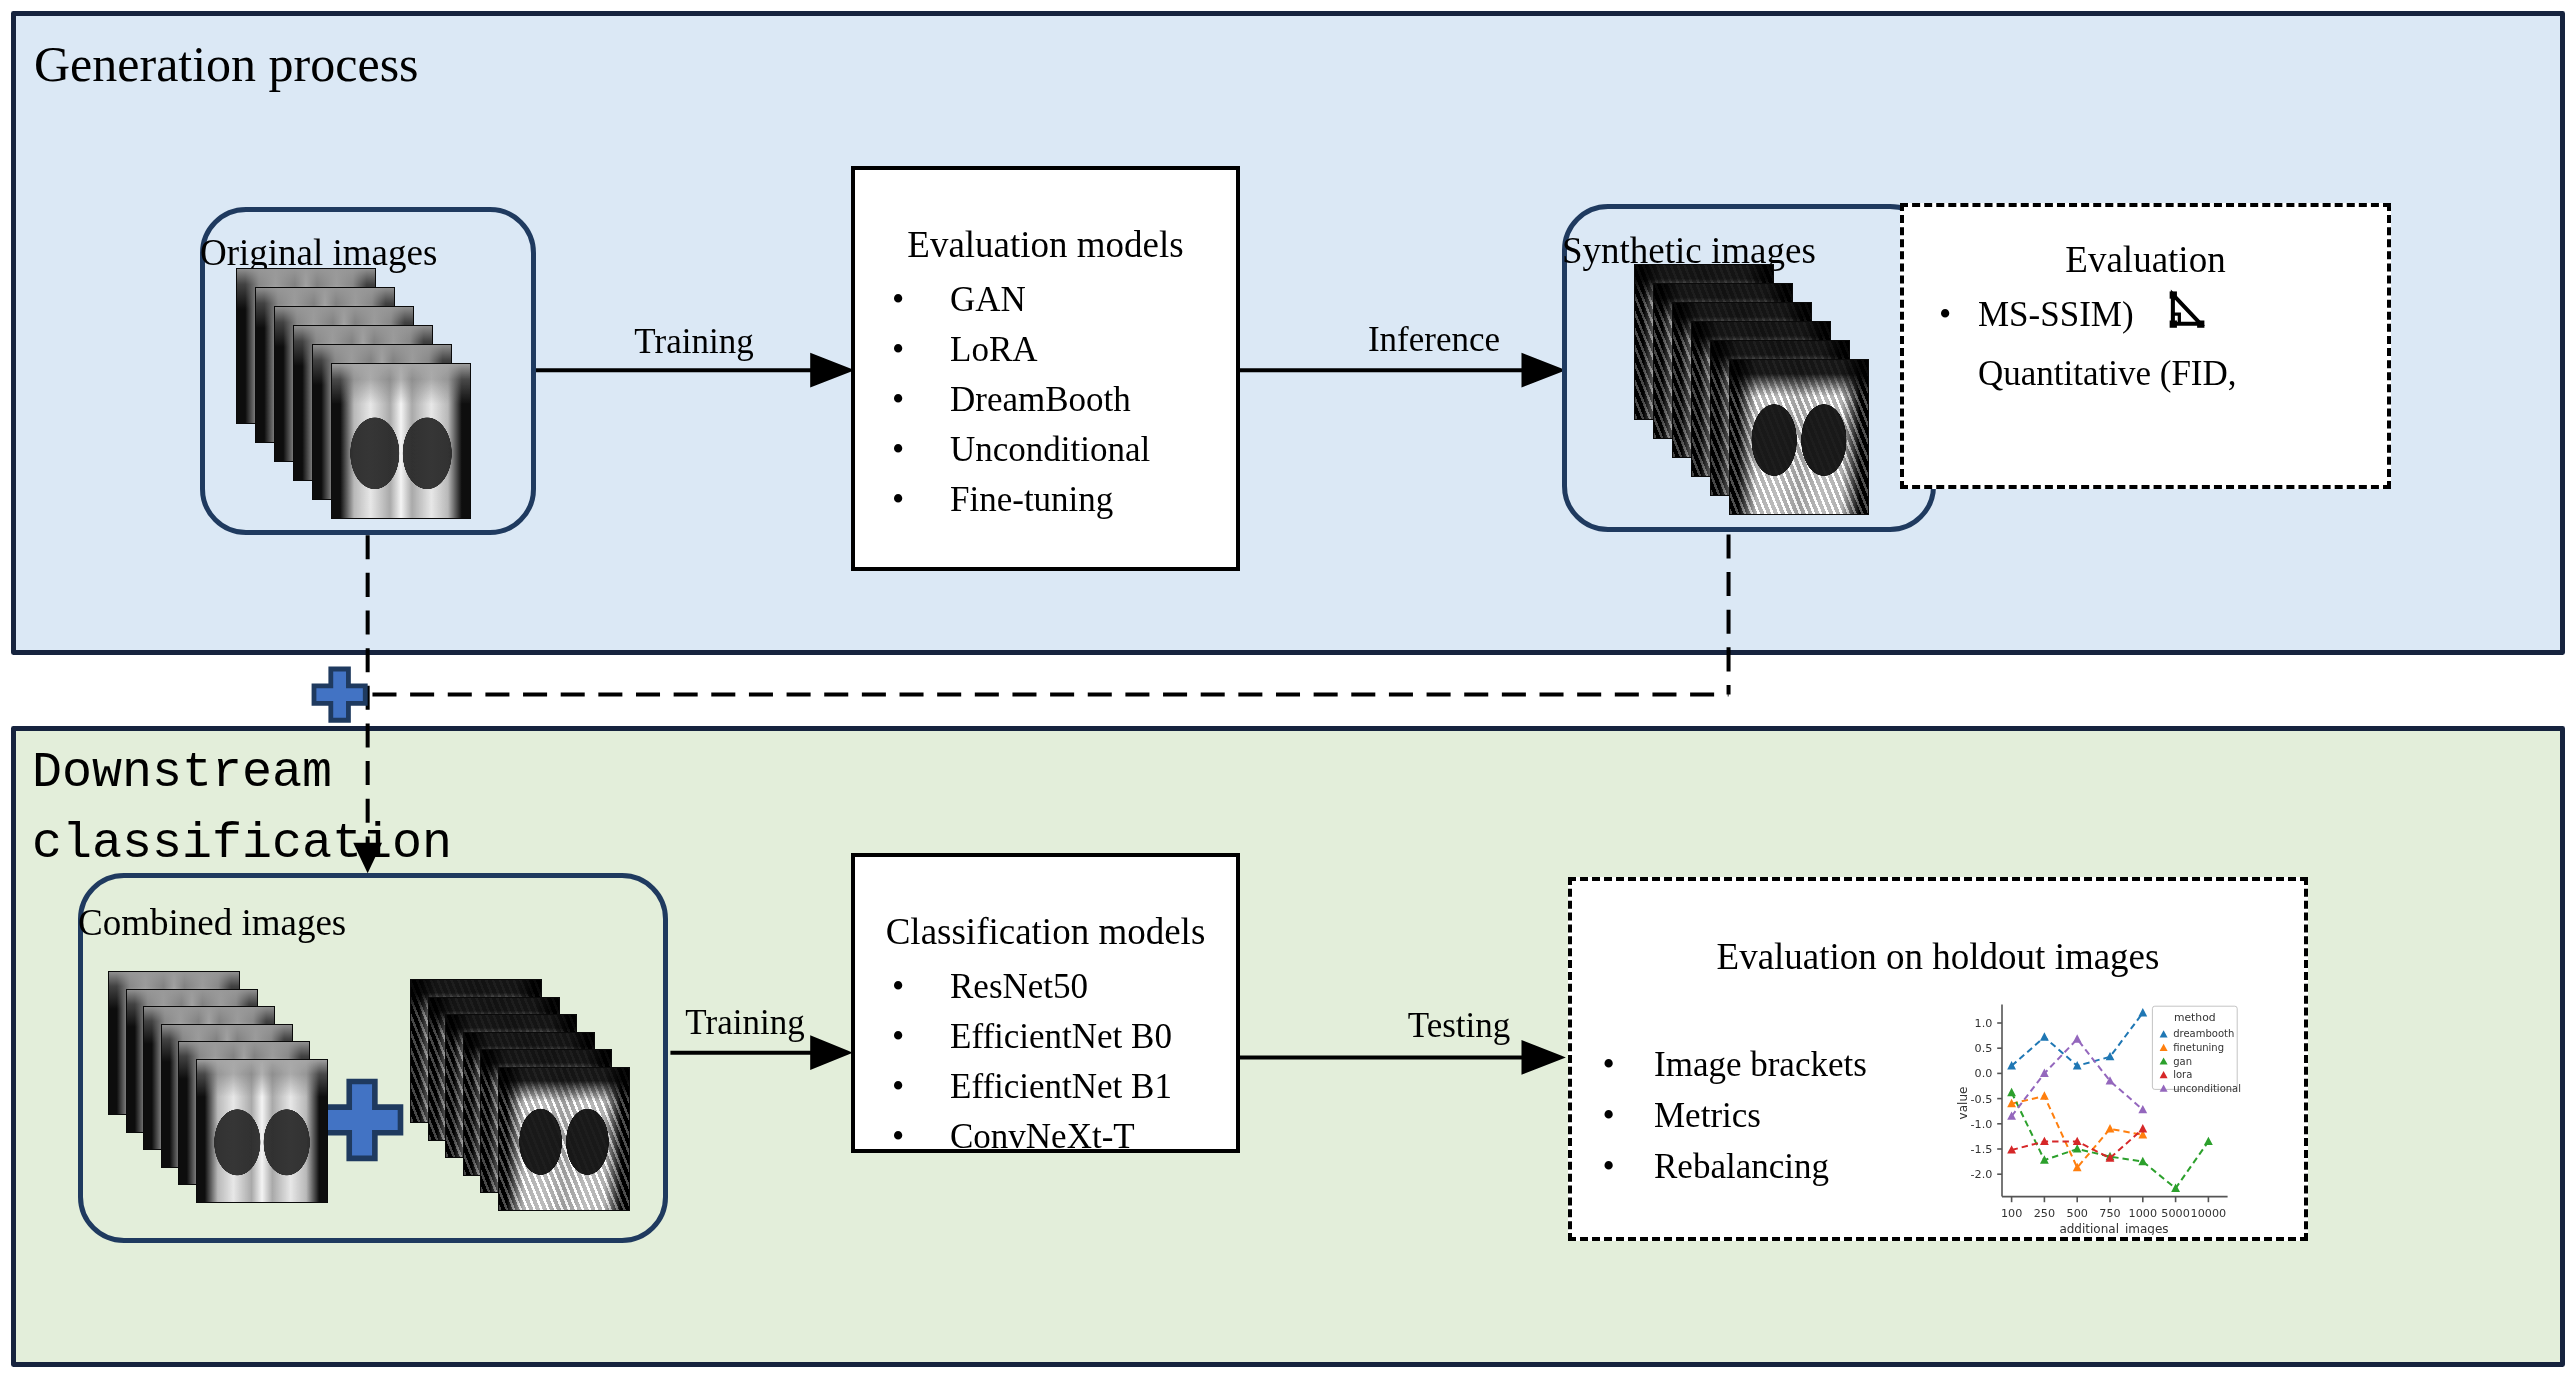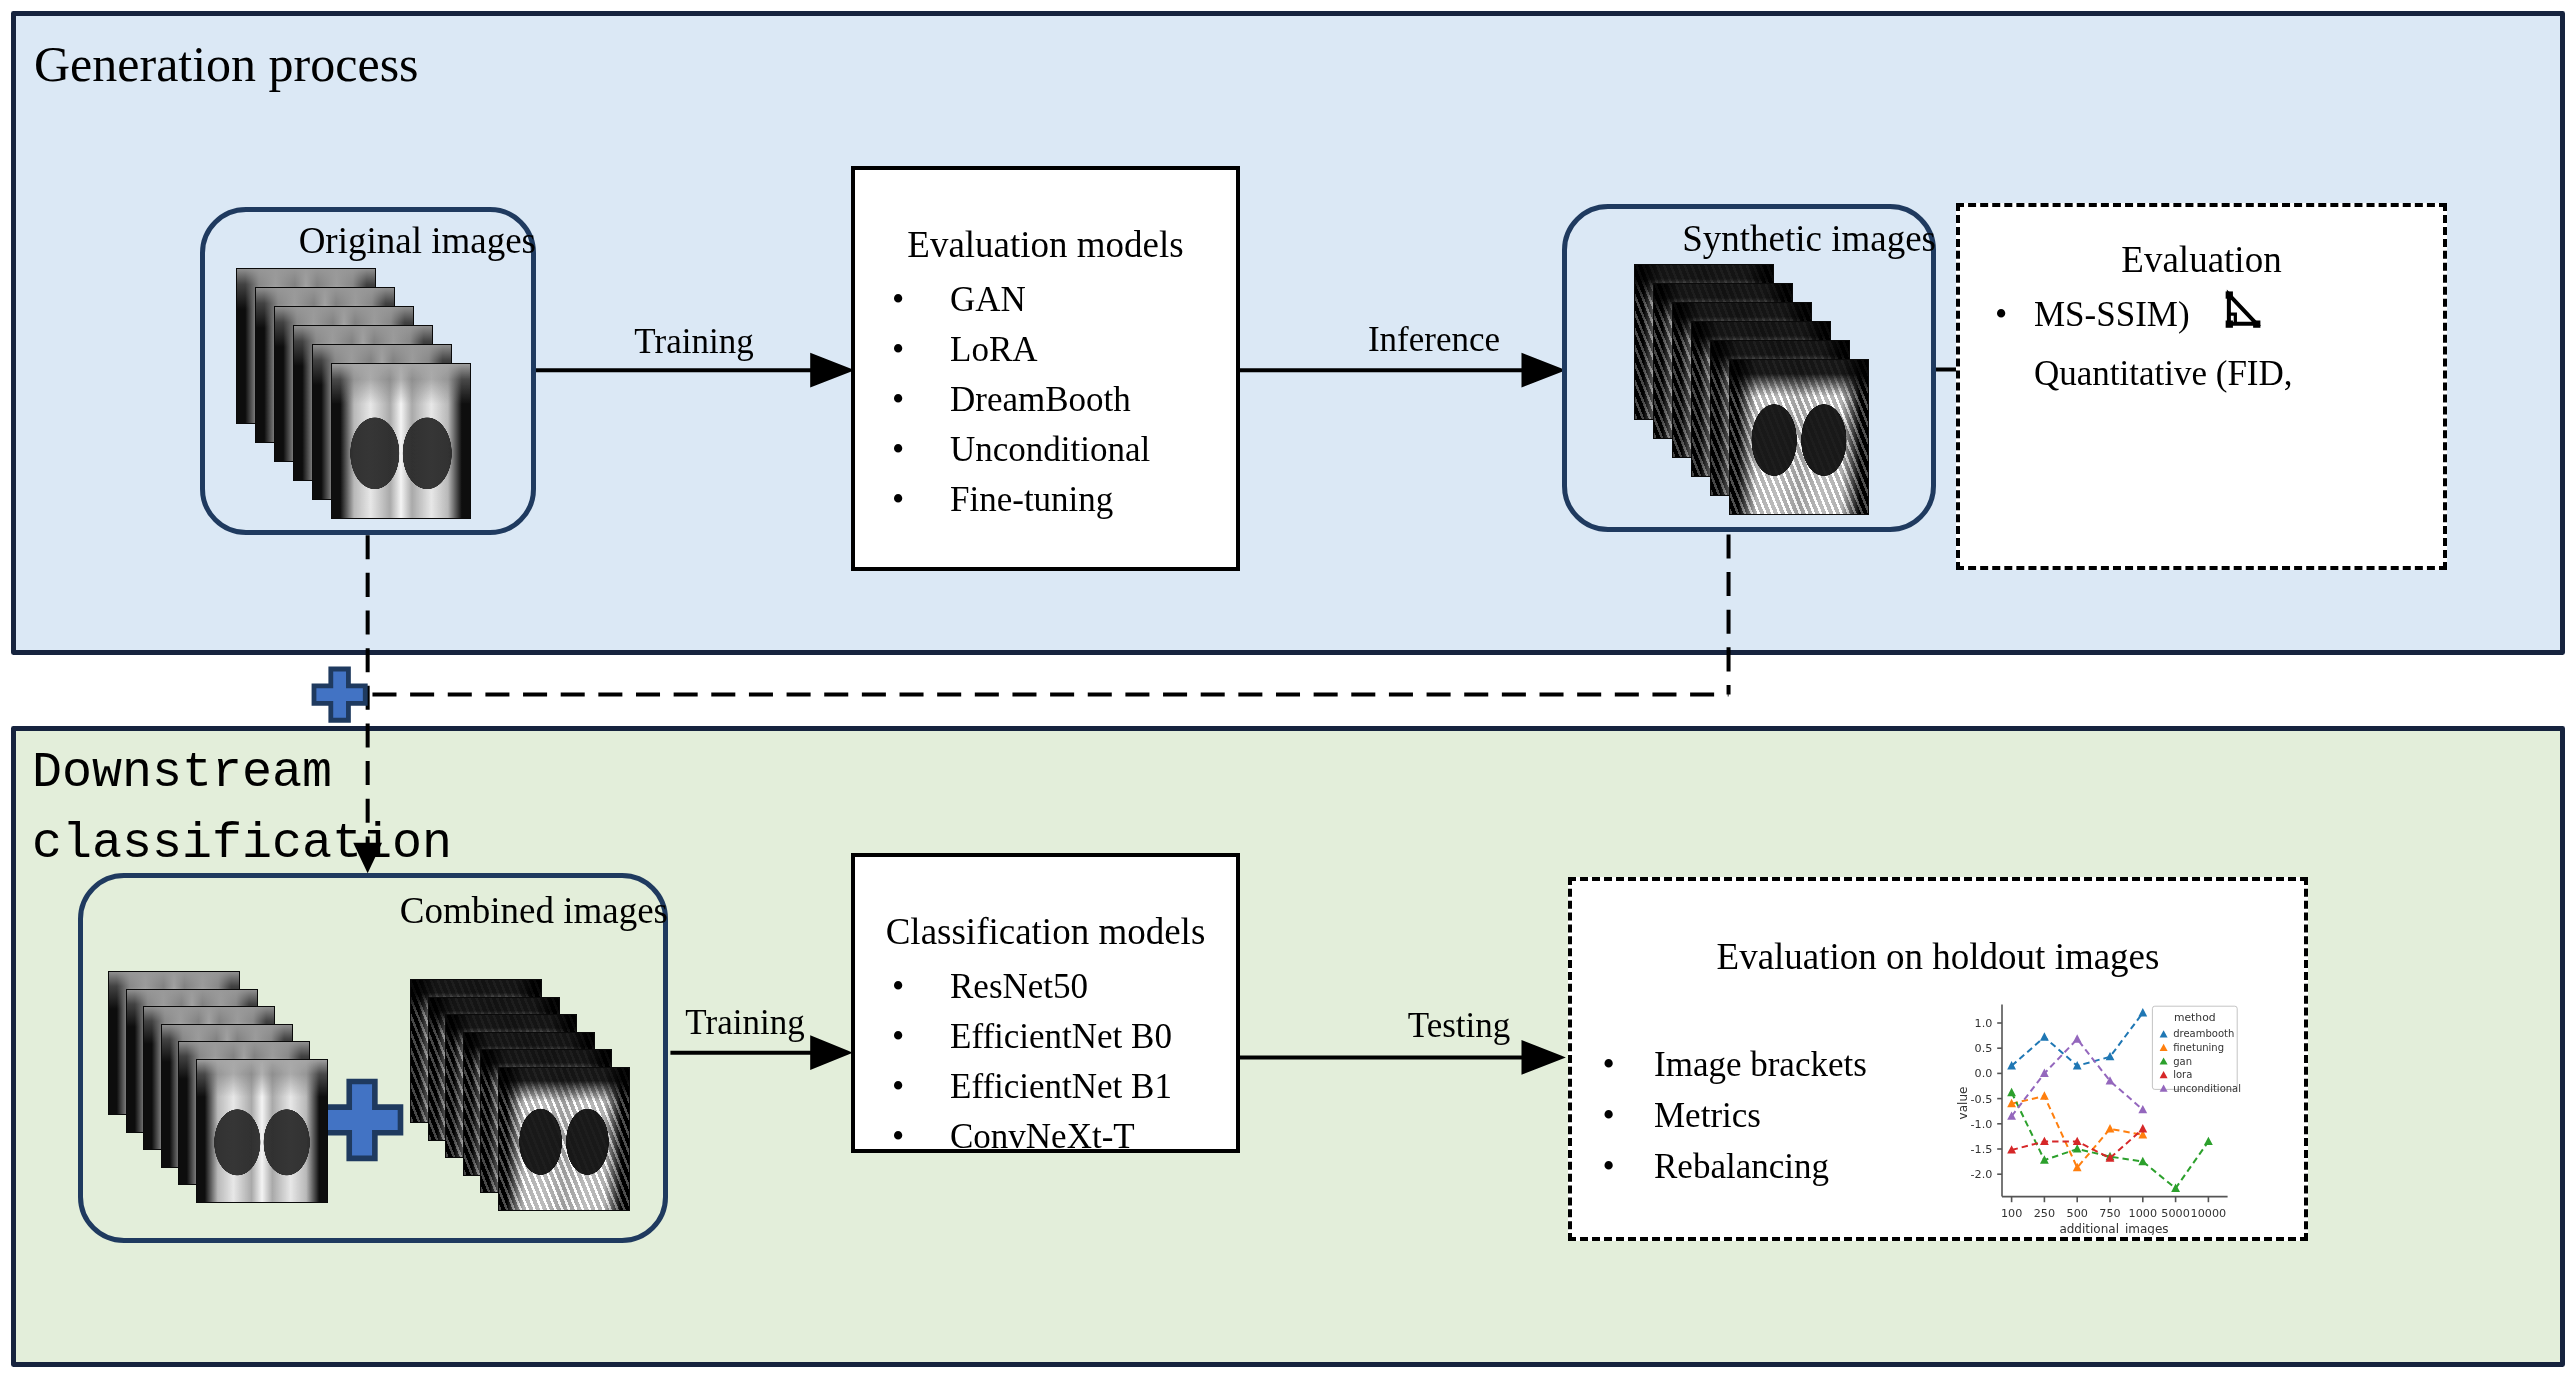--- a/index.html
+++ b/index.html
@@ -14,21 +14,21 @@
   .sec-label{position:absolute;font-size:50px;line-height:1.42;}
   #lbl-gen{left:34px;top:29px;}
   #lbl-down{left:32px;top:737px;width:344px;font-family:Liberation Mono, monospace;}
 
   #connectors{position:absolute;left:0;top:0;width:2576px;height:1378px;pointer-events:none;}
 
   .rbox{position:absolute;border:5.6px solid #1f3a5f;border-radius:46px;background:transparent;}
   #box-original{left:200px;top:207px;width:336px;height:328px;}
   #box-synthetic{left:1562px;top:204px;width:374px;height:328px;}
   #box-combined{left:78px;top:873px;width:590px;height:370px;}
-  .node-title{position:absolute;font-size:37px;text-align:right;}
+  .node-title{position:absolute;font-size:37px;text-align:left;margin-top:12px;}
   #title-original{left:200px;width:336px;top:219px;}
   #title-synthetic{left:1562px;width:374px;top:217px;}
   #title-combined{left:78px;width:590px;top:889px;}
 
   .stack{position:absolute;--s:19px;--w:140px;--h:156px;}
   .stack--sm{--s:17.6px;--w:132px;--h:144px;}
   #stack-original{left:236px;top:268px;}
   #stack-synthetic{left:1634px;top:264px;}
   #stack-comb-real{left:108px;top:971px;}
   #stack-comb-syn{left:410px;top:979px;}
@@ -52,21 +52,21 @@
       radial-gradient(ellipse 24% 34% at 32% 52%, rgba(15,15,15,.95) 0 68%, rgba(0,0,0,0) 69%),
       radial-gradient(ellipse 24% 34% at 68% 52%, rgba(15,15,15,.95) 0 68%, rgba(0,0,0,0) 69%),
       repeating-linear-gradient(68deg, rgba(255,255,255,.28) 0 2.4px, rgba(0,0,0,.30) 2.4px 6.4px),
       linear-gradient(90deg,#000 0 6%,#e6e6e6 19%,#f4f4f4 34%,#c9c9c9 50%,#f4f4f4 66%,#e6e6e6 81%,#000 94% 100%);
   }
 
   .wbox{position:absolute;background:#fff;border:4px solid #000;}
   #box-generative{left:851px;top:166px;width:389px;height:405px;}
   #box-classification{left:851px;top:853px;width:389px;height:300px;}
   .dbox{position:absolute;background:#fff;border:4.8px dashed #000;}
-  #box-eval{left:1956px;top:203px;width:491px;height:367px;}
+  #box-eval{left:1900px;top:203px;width:491px;height:286px;}
   #box-holdout{left:1568px;top:877px;width:740px;height:364px;}
   .wtitle{text-align:center;font-size:37px;margin-top:53px;}
   #box-eval .wtitle{margin-top:31px;}
   #box-holdout .wtitle{margin-top:54px;}
   .blist{margin-top:9.6px;}
   .bitem{position:relative;height:50px;font-size:35px;line-height:48px;padding-left:95px;}
   .bitem::before{content:"\2022";position:absolute;left:37px;top:0;font-size:35px;}
   .erow{position:absolute;left:16px;width:461px;font-size:35px;line-height:54px;padding-left:58px;}
   .erow::before{content:"\2022";position:absolute;left:19px;top:0;}
   #erow-quant{top:81px;}

